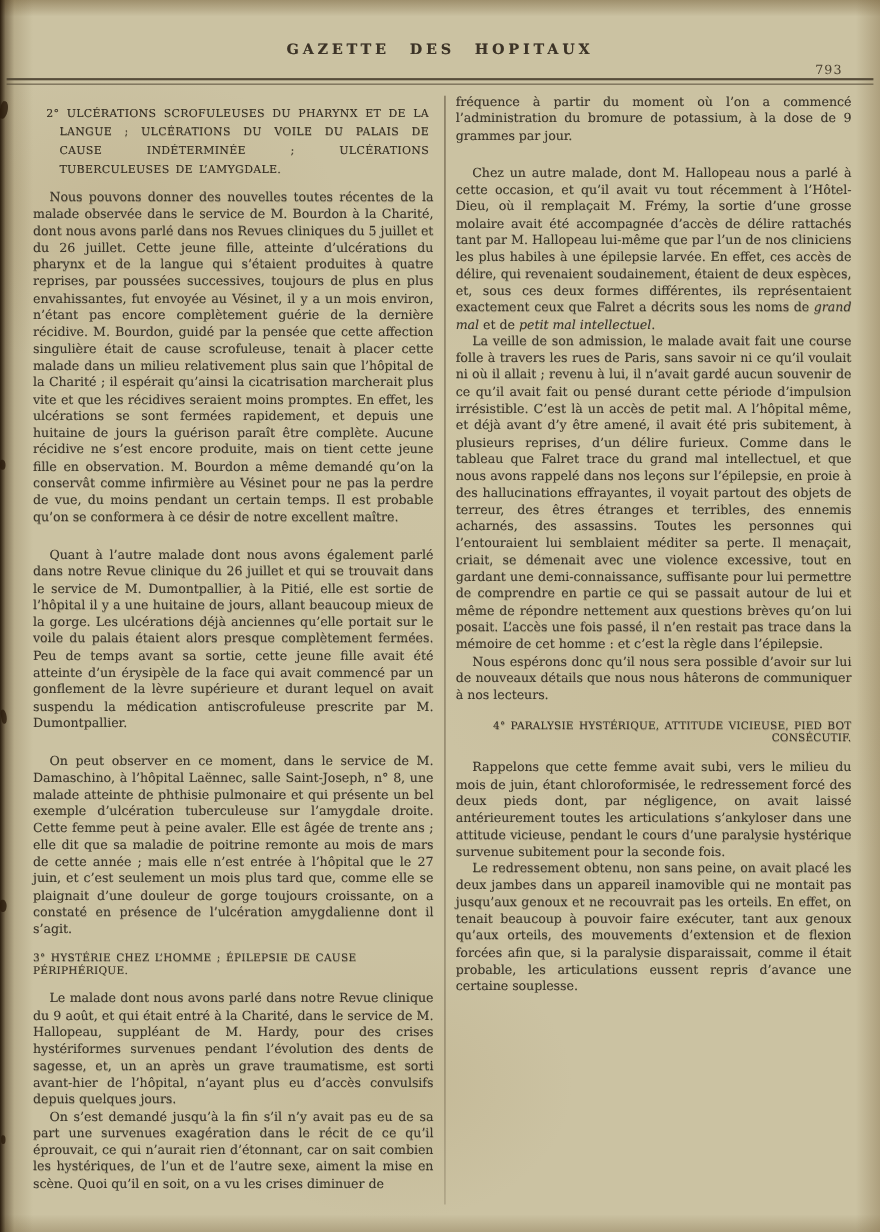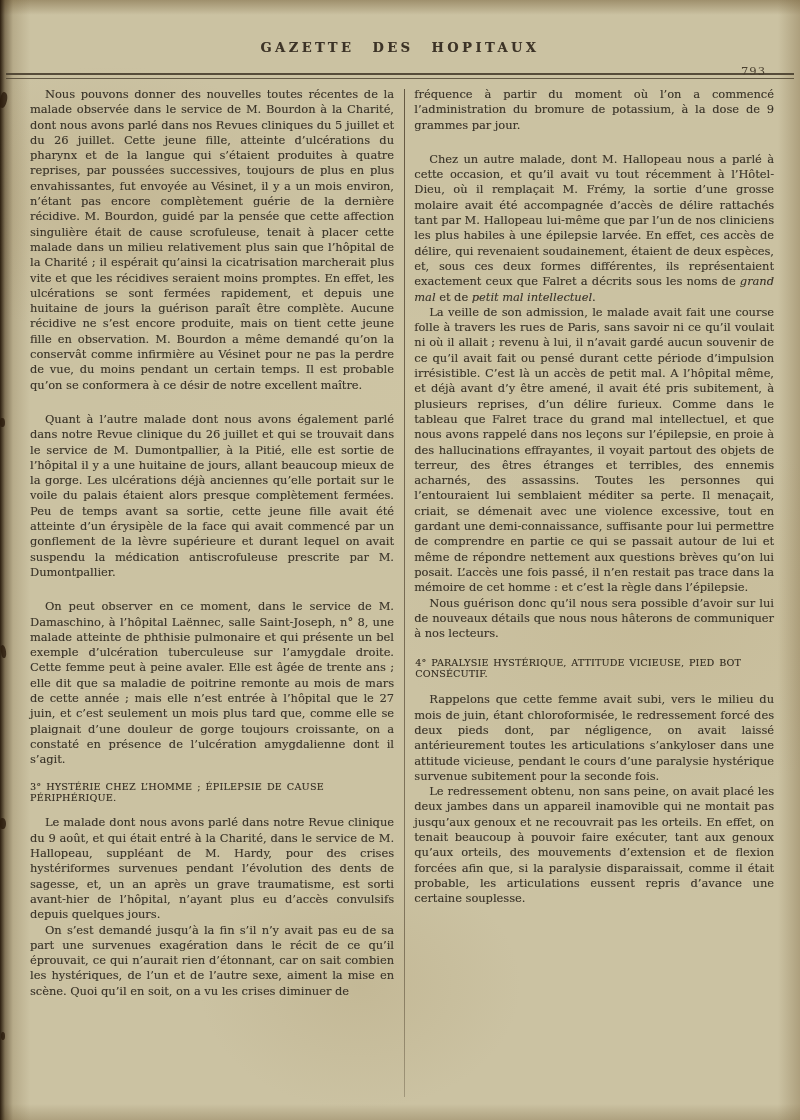--- a/index.html
+++ b/index.html
@@ -14,29 +14,29 @@
     background-image:
       linear-gradient(90deg, rgba(35,22,8,0.95) 0px, rgba(70,52,26,0.55) 5px, rgba(110,90,52,0.22) 13px, rgba(0,0,0,0) 30px),
       linear-gradient(270deg, rgba(125,104,66,0.38) 0px, rgba(0,0,0,0) 22px),
       linear-gradient(180deg, rgba(115,94,56,0.5) 0px, rgba(0,0,0,0) 15px),
       linear-gradient(0deg, rgba(115,94,56,0.32) 0px, rgba(0,0,0,0) 16px),
       radial-gradient(ellipse 320px 220px at 14% 18%, rgba(176,156,114,0.28), rgba(0,0,0,0) 62%),
       radial-gradient(ellipse 420px 300px at 82% 55%, rgba(188,172,130,0.30), rgba(0,0,0,0) 62%),
       radial-gradient(ellipse 260px 200px at 45% 88%, rgba(172,154,112,0.24), rgba(0,0,0,0) 62%),
       radial-gradient(ellipse 500px 160px at 55% 35%, rgba(214,204,168,0.25), rgba(0,0,0,0) 65%);
   }
-  .masthead{position:relative;padding-top:20px;height:24px;margin-top:20px;}
+  .masthead{position:relative;padding-top:38px;height:24px;}
   .journal-title{
     display:block;text-align:center;
     font-size:13px;font-weight:bold;color:#3c3327;
     letter-spacing:3.5px;word-spacing:10px;
     text-shadow:0.3px 0.3px 0.4px rgba(60,48,30,0.45);
   }
   .page-number{
-    position:absolute;top:44px;right:34px;
+    position:absolute;top:56px;right:34px;
     font-size:11.5px;color:#4a4030;letter-spacing:1px;
   }
   .double-rule{
     margin:9px 6px 0 6px;height:3px;
     border-top:2px solid rgba(74,64,47,0.9);
     border-bottom:1.6px solid rgba(74,64,47,0.8);
   }
   .columns{
     display:flex;align-items:stretch;
     margin-top:8px;padding:0 26px 0 30px;
@@ -65,21 +65,21 @@
     font-size:9.9px;line-height:17px;
     letter-spacing:0.35px;word-spacing:2px;
     padding:0 4px 0 24px;text-indent:-12px;
     text-align:justify;
   }
   .heading-center{
     margin:14px 0 12px;text-align:left;
     font-size:9.5px;letter-spacing:0.3px;word-spacing:1.5px;
   }
   .heading-line{
-    margin:16px 0 13px;text-align:left;
+    margin:16px 0 13px;text-align:right;
     font-size:9.5px;letter-spacing:0.2px;word-spacing:1.5px;padding-left:1px;
   }
   em{font-style:italic;}
   .smudge{position:absolute;background:rgba(42,28,12,0.8);border-radius:40% 60% 55% 45%;}
   .smudge.s1{left:0;top:92px;width:7px;height:16px;transform:rotate(12deg);}
   .smudge.s2{left:0;top:418px;width:5px;height:9px;}
   .smudge.s3{left:1px;top:645px;width:5px;height:13px;transform:rotate(-8deg);}
   .smudge.s4{left:0;top:818px;width:6px;height:11px;}
   .smudge.s5{left:1px;top:1032px;width:4px;height:8px;}
 </style>
@@ -91,35 +91,36 @@
   <div class="masthead">
     <span class="journal-title">GAZETTE DES HOPITAUX</span>
     <span class="page-number">793</span>
   </div>
 
   <div class="double-rule"></div>
 
   <div class="columns">
 
     <section class="col col-left">
+      <h2 class="heading-hang">2° ULCÉRATIONS SCROFULEUSES DU PHARYNX ET DE LA LANGUE ; ULCÉRATIONS DU VOILE DU PALAIS DE CAUSE INDÉTERMINÉE ; ULCÉRATIONS TUBERCULEUSES DE L’AMYGDALE.</h2>
       <p>Nous pouvons donner des nouvelles toutes récentes de la malade observée dans le service de M. Bourdon à la Charité, dont nous avons parlé dans nos Revues cliniques du 5 juillet et du 26 juillet. Cette jeune fille, atteinte d’ulcérations du pharynx et de la langue qui s’étaient produites à quatre reprises, par poussées successives, toujours de plus en plus envahissantes, fut envoyée au Vésinet, il y a un mois environ, n’étant pas encore complètement guérie de la dernière récidive. M. Bourdon, guidé par la pensée que cette affection singulière était de cause scrofuleuse, tenait à placer cette malade dans un milieu relativement plus sain que l’hôpital de la Charité ; il espérait qu’ainsi la cicatrisation marcherait plus vite et que les récidives seraient moins promptes. En effet, les ulcérations se sont fermées rapidement, et depuis une huitaine de jours la guérison paraît être complète. Aucune récidive ne s’est encore produite, mais on tient cette jeune fille en observation. M. Bourdon a même demandé qu’on la conservât comme infirmière au Vésinet pour ne pas la perdre de vue, du moins pendant un certain temps. Il est probable qu’on se conformera à ce désir de notre excellent maître.</p>
       <p class="gap-top">Quant à l’autre malade dont nous avons également parlé dans notre Revue clinique du 26 juillet et qui se trouvait dans le service de M. Dumontpallier, à la Pitié, elle est sortie de l’hôpital il y a une huitaine de jours, allant beaucoup mieux de la gorge. Les ulcérations déjà anciennes qu’elle portait sur le voile du palais étaient alors presque complètement fermées. Peu de temps avant sa sortie, cette jeune fille avait été atteinte d’un érysipèle de la face qui avait commencé par un gonflement de la lèvre supérieure et durant lequel on avait suspendu la médication antiscrofuleuse prescrite par M. Dumontpallier.</p>
       <p class="gap-top">On peut observer en ce moment, dans le service de M. Damaschino, à l’hôpital Laënnec, salle Saint-Joseph, n° 8, une malade atteinte de phthisie pulmonaire et qui présente un bel exemple d’ulcération tuberculeuse sur l’amygdale droite. Cette femme peut à peine avaler. Elle est âgée de trente ans ; elle dit que sa maladie de poitrine remonte au mois de mars de cette année ; mais elle n’est entrée à l’hôpital que le 27 juin, et c’est seulement un mois plus tard que, comme elle se plaignait d’une douleur de gorge toujours croissante, on a constaté en présence de l’ulcération amygdalienne dont il s’agit.</p>
       <h3 class="heading-center">3° HYSTÉRIE CHEZ L’HOMME ; ÉPILEPSIE DE CAUSE PÉRIPHÉRIQUE.</h3>
       <p>Le malade dont nous avons parlé dans notre Revue clinique du 9 août, et qui était entré à la Charité, dans le service de M. Hallopeau, suppléant de M. Hardy, pour des crises hystériformes survenues pendant l’évolution des dents de sagesse, et, un an après un grave traumatisme, est sorti avant-hier de l’hôpital, n’ayant plus eu d’accès convulsifs depuis quelques jours.</p>
       <p>On s’est demandé jusqu’à la fin s’il n’y avait pas eu de sa part une survenues exagération dans le récit de ce qu’il éprouvait, ce qui n’aurait rien d’étonnant, car on sait combien les hystériques, de l’un et de l’autre sexe, aiment la mise en scène. Quoi qu’il en soit, on a vu les crises diminuer de</p>
     </section>
 
     <div class="divider"></div>
 
     <section class="col col-right">
       <p class="no-indent">fréquence à partir du moment où l’on a commencé l’administration du bromure de potassium, à la dose de 9 grammes par jour.</p>
       <p class="gap-top"><span>Chez un autre malade, dont M. Hallopeau nous a parlé à cette occasion, et qu’il avait vu tout récemment à l’Hôtel-Dieu, où il remplaçait M. Frémy, la sortie d’une grosse molaire avait été accompagnée d’accès de délire rattachés tant par M. Hallopeau lui-même que par l’un de nos cliniciens les plus habiles à une épilepsie larvée. En effet, ces accès de délire, qui revenaient soudainement, étaient de deux espèces, et, sous ces deux formes différentes, ils représentaient exactement ceux que Falret a décrits sous les noms de </span><em>grand mal</em><span> et de </span><em>petit mal intellectuel</em><span>.</span></p>
       <p>La veille de son admission, le malade avait fait une course folle à travers les rues de Paris, sans savoir ni ce qu’il voulait ni où il allait ; revenu à lui, il n’avait gardé aucun souvenir de ce qu’il avait fait ou pensé durant cette période d’impulsion irrésistible. C’est là un accès de petit mal. A l’hôpital même, et déjà avant d’y être amené, il avait été pris subitement, à plusieurs reprises, d’un délire furieux. Comme dans le tableau que Falret trace du grand mal intellectuel, et que nous avons rappelé dans nos leçons sur l’épilepsie, en proie à des hallucinations effrayantes, il voyait partout des objets de terreur, des êtres étranges et terribles, des ennemis acharnés, des assassins. Toutes les personnes qui l’entouraient lui semblaient méditer sa perte. Il menaçait, criait, se démenait avec une violence excessive, tout en gardant une demi-connaissance, suffisante pour lui permettre de comprendre en partie ce qui se passait autour de lui et même de répondre nettement aux questions brèves qu’on lui posait. L’accès une fois passé, il n’en restait pas trace dans la mémoire de cet homme : et c’est la règle dans l’épilepsie.</p>
-      <p>Nous guérison donc qu’il nous sera possible d’avoir sur lui de nouveaux détails que nous nous hâterons de communiquer à nos lecteurs.</p>
+      <p>Nous espérons donc qu’il nous sera possible d’avoir sur lui de nouveaux détails que nous nous hâterons de communiquer à nos lecteurs.</p>
       <h3 class="heading-line">4° PARALYSIE HYSTÉRIQUE, ATTITUDE VICIEUSE, PIED BOT CONSÉCUTIF.</h3>
       <p>Rappelons que cette femme avait subi, vers le milieu du mois de juin, étant chloroformisée, le redressement forcé des deux pieds dont, par négligence, on avait laissé antérieurement toutes les articulations s’ankyloser dans une attitude vicieuse, pendant le cours d’une paralysie hystérique survenue subitement pour la seconde fois.</p>
       <p>Le redressement obtenu, non sans peine, on avait placé les deux jambes dans un appareil inamovible qui ne montait pas jusqu’aux genoux et ne recouvrait pas les orteils. En effet, on tenait beaucoup à pouvoir faire exécuter, tant aux genoux qu’aux orteils, des mouvements d’extension et de flexion forcées afin que, si la paralysie disparaissait, comme il était probable, les articulations eussent repris d’avance une certaine souplesse.</p>
     </section>
 
   </div>
 
   <div class="smudge s1"></div>
   <div class="smudge s2"></div>
   <div class="smudge s3"></div>

